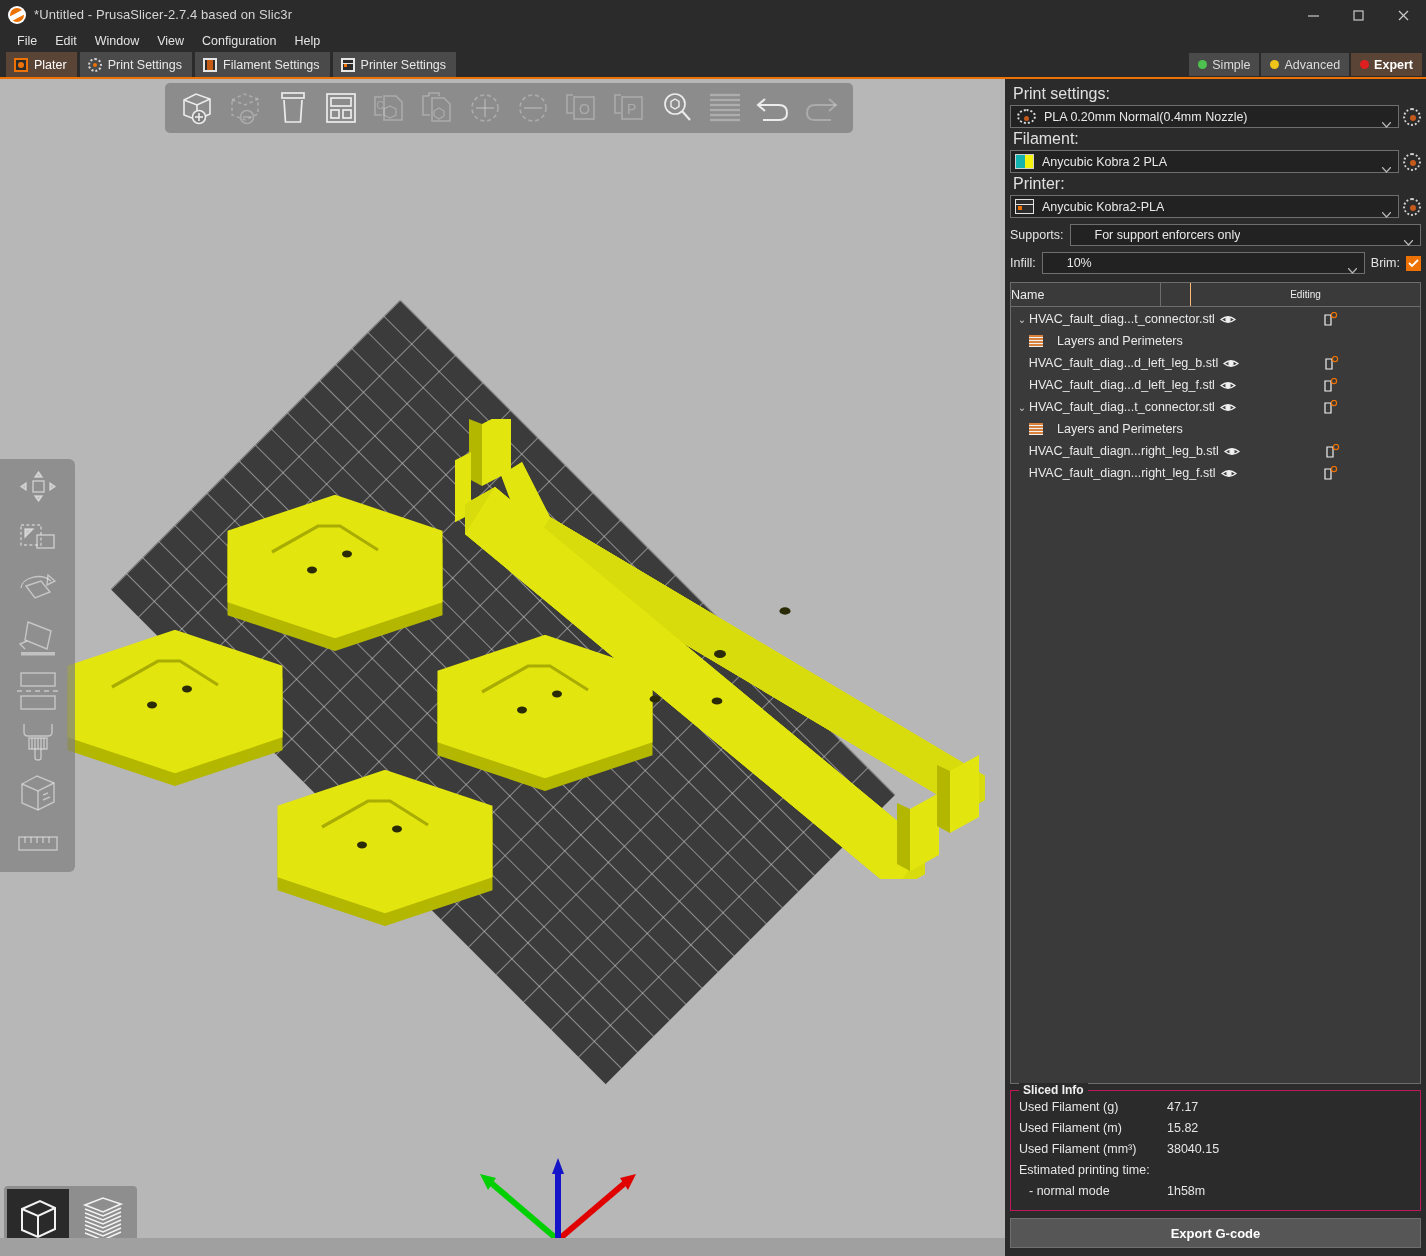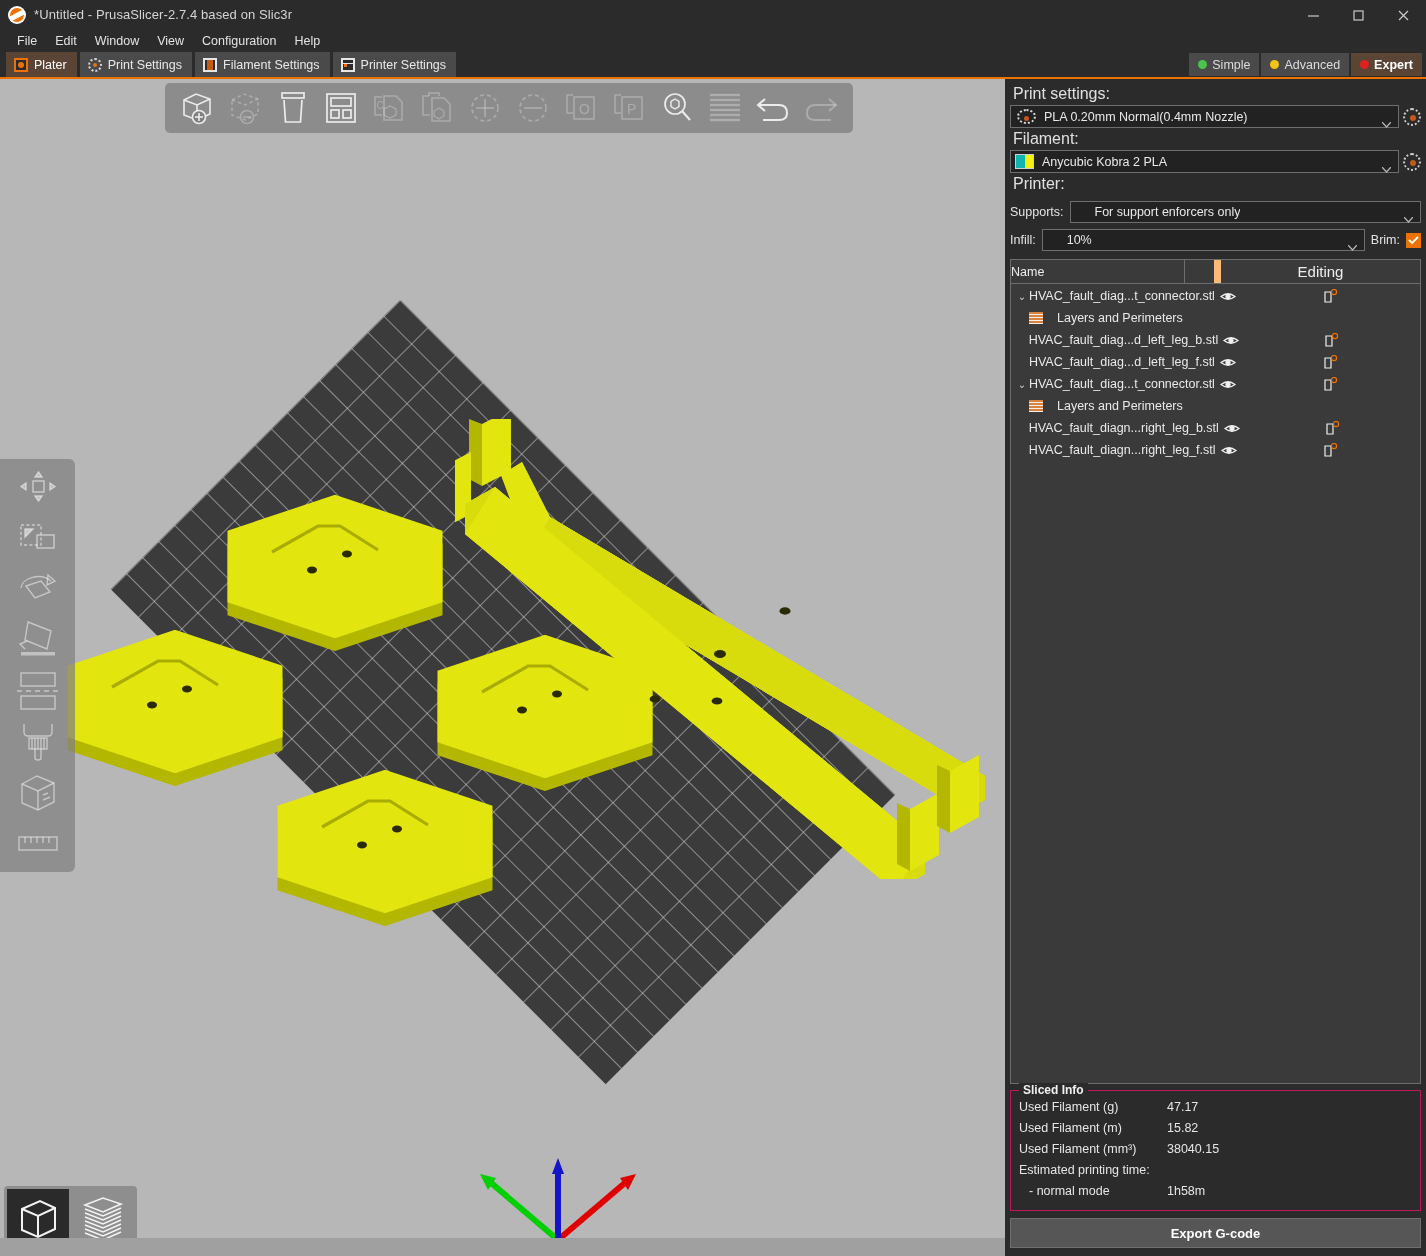--- a/index.html
+++ b/index.html
@@ -280,21 +280,21 @@
     min-height: 0;
   }
   .objlist-head {
     display: flex; height: 24px;
     background: #3a3a3a;
     border-bottom: 1px solid #6d6d6d;
     align-items: center;
   }
   .oh-name { flex: 1; padding-left: 0; font-size: 12.5px; color: #ededed; }
   .oh-eye { width: 30px; border-left: 1px solid #6d6d6d; height: 100%; }
-  .oh-edit { width: 206px; border-left: 7px solid #fdba74; height: 100%; display:flex; align-items:center; justify-content:center; font-size: 15px; color: #ededed; }
+  .oh-edit { width: 230px; border-left: 1px solid #fdba74; height: 100%; display:flex; align-items:center; justify-content:center; font-size: 10px; color: #ededed; }
   .objlist-body { flex: 1; overflow: hidden; padding-top: 1px; }
   .orow {
     display: flex; align-items: center; height: 22px;
   }
   .orow .arrow { width: 16px; text-align: center; color: #cfcfcf; font-size: 10px; margin-left: 4px; }
   .orow .oname { flex: 1; font-size: 12.5px; color: #e9e9e9; white-space: nowrap; }
   .orow.sub .oname { padding-left: 8px; }
   .orow .eyecell { width: 30px; display: flex; align-items: center; justify-content: center; }
   .orow .editcell { width: 206px; display: flex; align-items: center; justify-content: center; }
   .layersico {
@@ -718,20 +718,32 @@
           <span class="chev">
             <svg width="9" height="6" viewBox="0 0 9 6">
                 <polyline points="0,0 4.5,5 9,0" fill="none" stroke="#b6b6b6" stroke-width="1.3"></polyline>
               </svg>
           </span>
         </div>
         <div class="side-gear"></div>
       </div>
 
       <div class="lbl">Printer:</div>
+      <div class="combo-row">
+        <div class="combo">
+          <span class="cb-ico cb-prn"></span>
+          <span class="cb-txt">Anycubic Kobra2-PLA</span>
+          <span class="chev">
+            <svg width="9" height="6" viewBox="0 0 9 6">
+                <polyline points="0,0 4.5,5 9,0" fill="none" stroke="#b6b6b6" stroke-width="1.3"></polyline>
+              </svg>
+          </span>
+        </div>
+        <div class="side-gear"></div>
+      </div>
 
       <div class="inline-row">
         <span class="t">Supports:</span>
         <div class="combo small" style="flex:1">
           <span class="cb-txt">For support enforcers only</span>
           <span class="chev">
             <svg width="9" height="6" viewBox="0 0 9 6">
                 <polyline points="0,0 4.5,5 9,0" fill="none" stroke="#b6b6b6" stroke-width="1.3"></polyline>
               </svg>
           </span>

